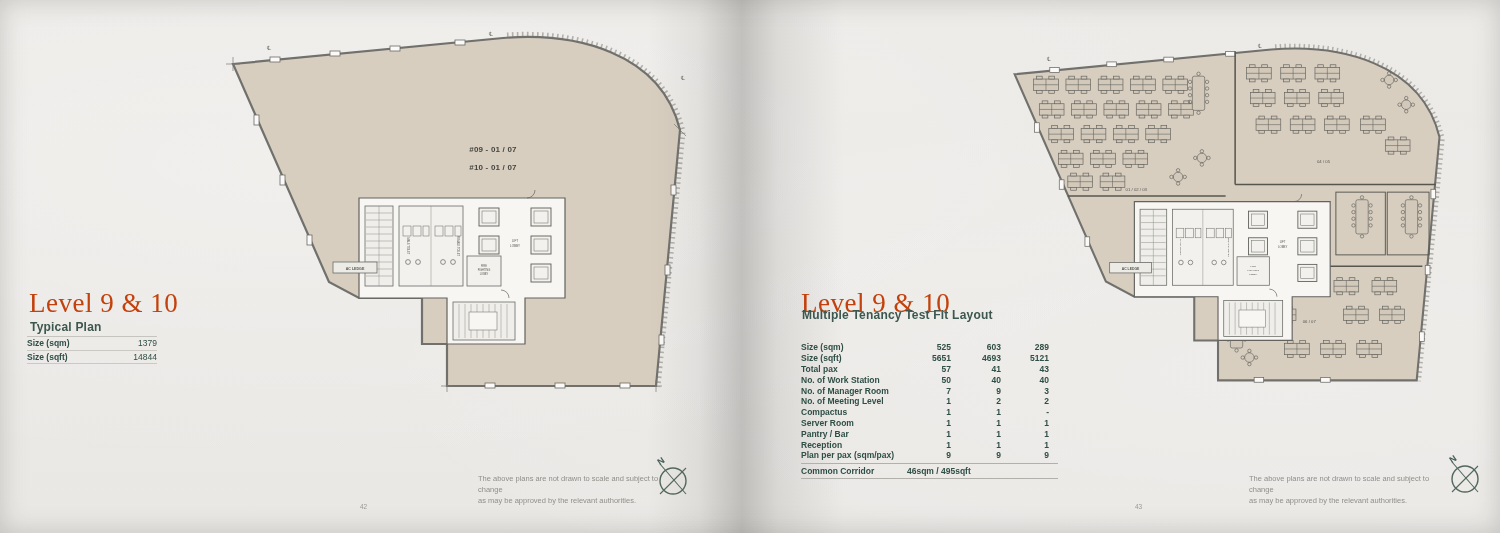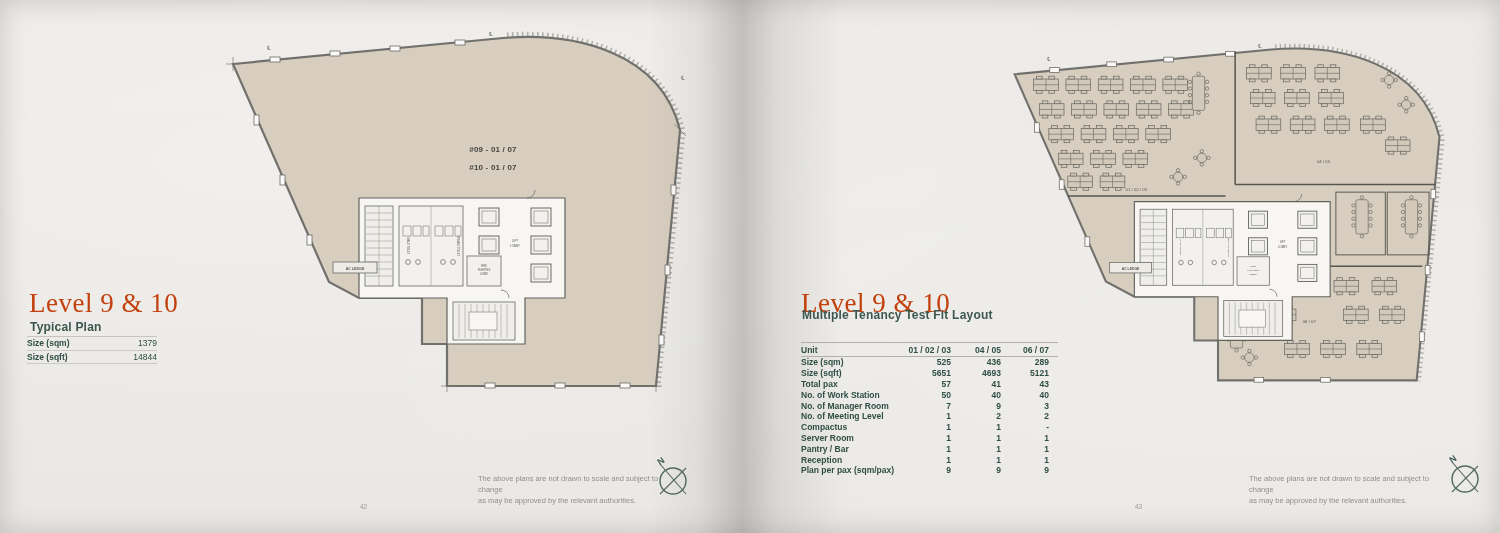--- a/index.html
+++ b/index.html
@@ -325,30 +325,24 @@
 
     <text class="u2" x="136" y="157">01 / 02 / 03</text>
     <text class="u2" x="333" y="127">04 / 05</text>
     <text class="u2" x="318" y="296">06 / 07</text>
   </svg>
 
   <h1 class="title" style="left:801px;top:270px">Level 9 &amp; 10</h1>
   <div class="subtitle" style="left:802px;top:308px">Multiple Tenancy Test Fit Layout</div>
 
   <div class="spec-table">
-    <div class="spec-head">
-      <span>Unit</span>
-      <span class="num">01 / 02 / 03</span>
-      <span class="num">04 / 05</span>
-      <span class="num">06 / 07</span>
-    </div>
     <div class="spec-row">
       <span class="lbl">Size (sqm)</span>
         <span class="num">525</span>
-        <span class="num">436</span>
+        <span class="num">603</span>
         <span class="num">289</span>
     </div>
     <div class="spec-row">
       <span class="lbl">Size (sqft)</span>
         <span class="num">5651</span>
         <span class="num">4693</span>
         <span class="num">5121</span>
     </div>
     <div class="spec-row">
       <span class="lbl">Total pax</span>
@@ -396,20 +390,24 @@
       <span class="lbl">Reception</span>
         <span class="num">1</span>
         <span class="num">1</span>
         <span class="num">1</span>
     </div>
     <div class="spec-row">
       <span class="lbl">Plan per pax (sqm/pax)</span>
         <span class="num">9</span>
         <span class="num">9</span>
         <span class="num">9</span>
+    </div>
+    <div class="spec-foot">
+      <span class="lbl">Common Corridor</span>
+      <span class="val">46sqm / 495sqft</span>
     </div>
   </div>
 
   <div class="disclaimer" style="left:1249px;top:474px">
     <div>The above plans are not drawn to scale and subject to change</div>
     <div>as may be approved by the relevant authorities.</div>
   </div>
 
   <svg class="compass" style="left:1444px;top:448px" width="42" height="54" viewBox="0 0 42 54">
     <text x="5" y="14" transform="rotate(-35 9 10)">N</text>

